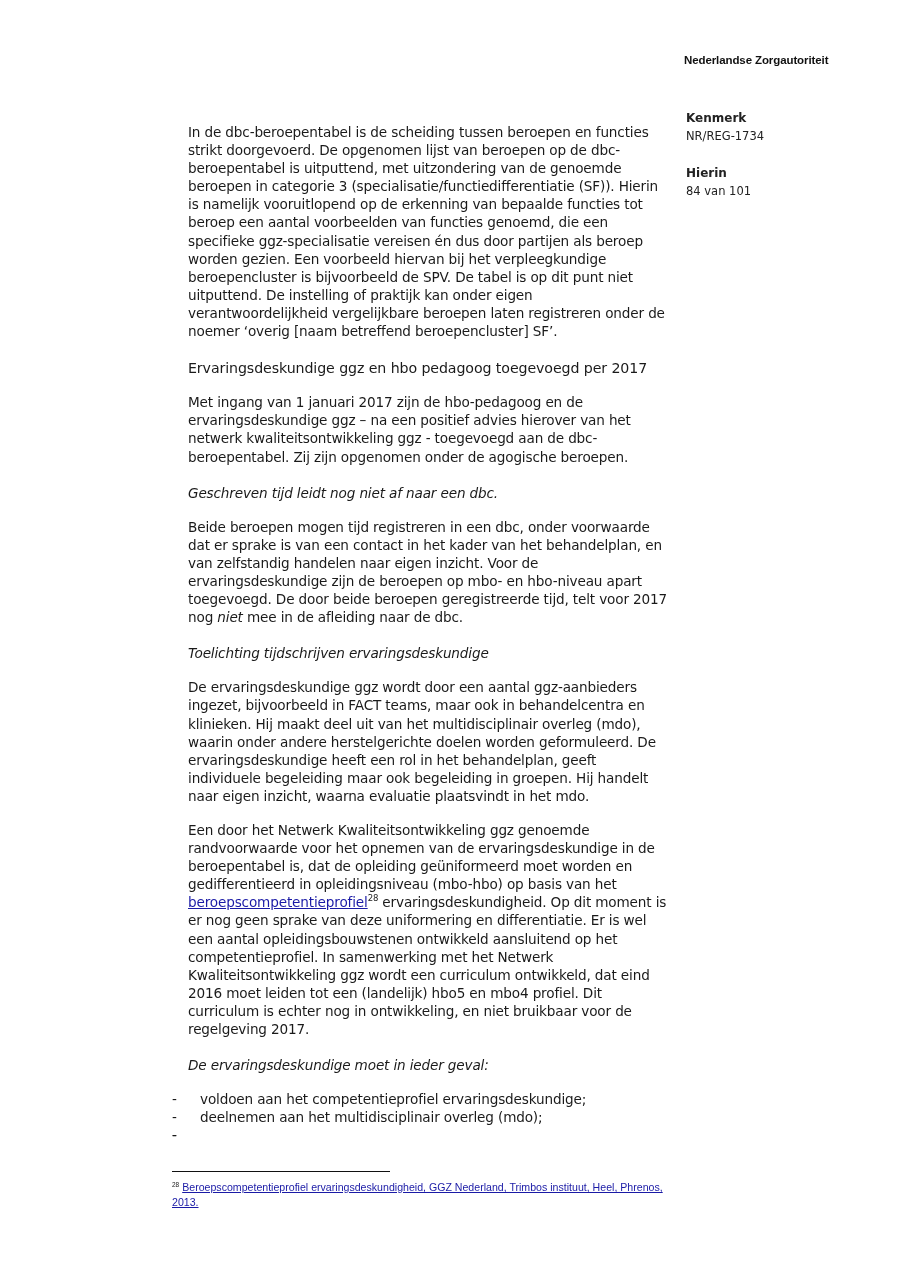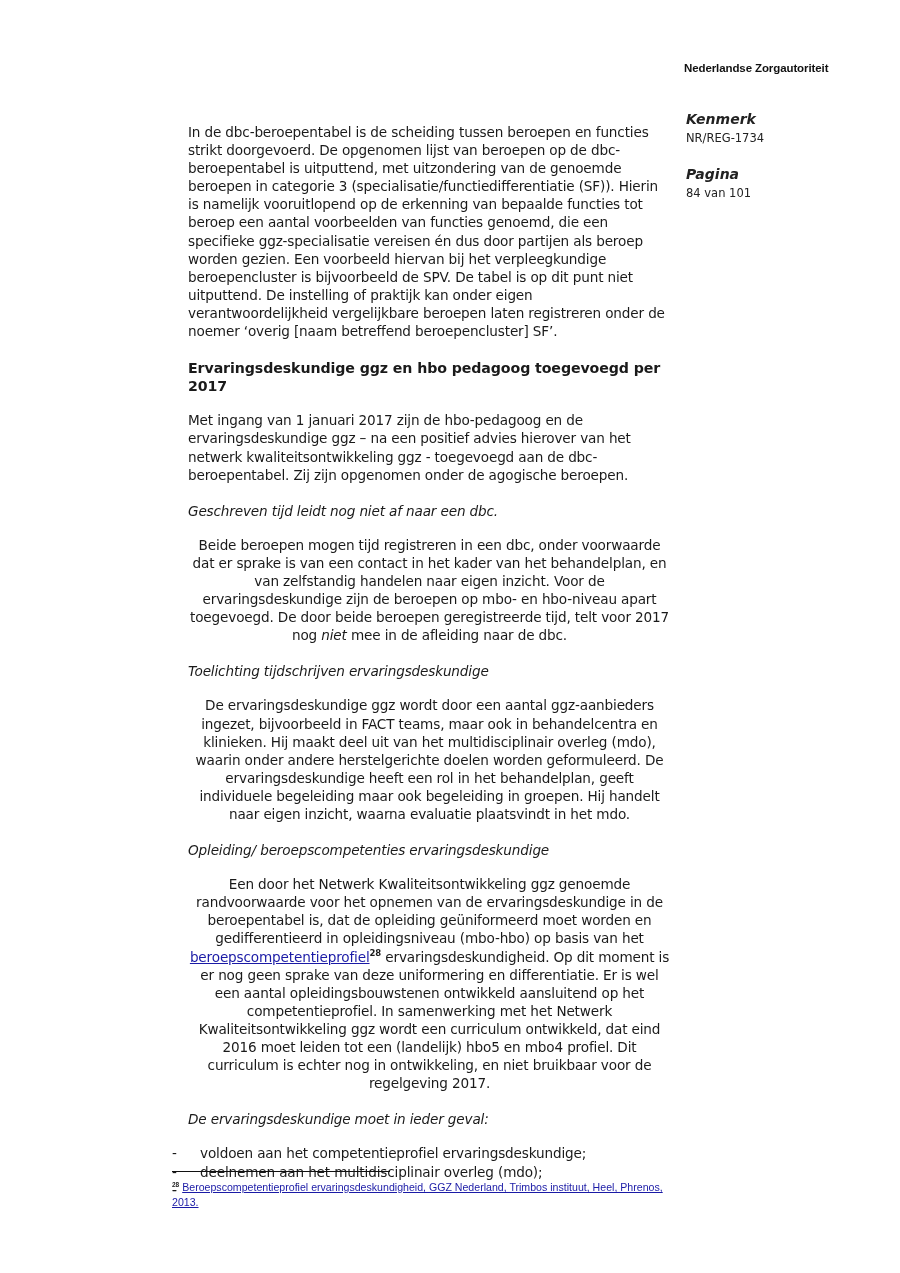--- a/index.html
+++ b/index.html
@@ -1,70 +1,69 @@
 <!DOCTYPE html>
 <html><head>
 <meta charset="utf-8">
 <style>
   html, body { margin: 0; padding: 0; background: #ffffff; }
   body { width: 900px; height: 1273px; position: relative; overflow: hidden;
          font-family: "DejaVu Sans", "Liberation Sans", sans-serif; color: #1a1a1a; }
-  .org { position: absolute; left: 684px; top: 62px; font-size: 11.5px; font-weight: bold;
+  .org { position: absolute; left: 684px; top: 54px; font-size: 11.5px; font-weight: bold;
          font-family: "Liberation Sans", sans-serif; letter-spacing: -0.1px; color: #111; }
   .side { position: absolute; left: 686px; width: 200px; font-size: 11.5px; color: #222; }
-  .side .lbl { font-size: 14px; font-weight: bold; margin-bottom: 4px; font-style: italic; }
+  .side .lbl { font-size: 12px; font-weight: bold; margin-bottom: 4px; }
   .side.kenmerk { top: 111px; }
   .side.pagina { top: 166px; }
   .main { position: absolute; left: 172px; top: 107px; width: 515px; font-size: 13.6px;
           line-height: 18.1px; letter-spacing: -0.15px; }
   .main p { margin: 16px; }
   .para1 { }
-  .h-bold { font-weight: bold; margin-top: 19px !important; font-size: 14.2px; letter-spacing: -0.1px;
+  .h-bold { font-weight: normal; margin-top: 19px !important; font-size: 14.2px; letter-spacing: -0.1px;
             font-family: "DejaVu Sans", sans-serif; }
   .after-h { margin-top: 4px !important; }
   .h-ital { font-style: italic; margin-top: 18px !important; }
-  .after-i { margin-top: 6px !important; text-align: center; }
+  .after-i { margin-top: 6px !important; }
   a.link { color: #1a1aa6; text-decoration: underline; }
-  sup { font-size: 8.5px; line-height: 0; vertical-align: 6px; font-weight: bold; }
+  sup { font-size: 8.5px; line-height: 0; vertical-align: 6px; }
   ul.dash { list-style: none; margin: 6px 0 0 0; padding: 0; }
   ul.dash li { position: relative; padding-left: 28px; }
   ul.dash li .bullet { position: absolute; left: 0; top: 0; }
   .fn-rule { position: absolute; left: 172px; top: 1171px; width: 218px; height: 1px; background: #111; }
   .footnote { position: absolute; left: 172px; top: 1180px; width: 520px; font-size: 10.6px;
               line-height: 15px; font-family: "Liberation Sans", sans-serif; }
   .footnote sup { font-size: 6.5px; vertical-align: 4px; }
   .footnote a { color: #1a1aa6; text-decoration: underline; }
 </style>
 </head>
 <body>
 
 <div class="org">Nederlandse Zorgautoriteit</div>
 
 <div class="side kenmerk">
   <div class="lbl">Kenmerk</div>
   <div>NR/REG-1734</div>
 </div>
 <div class="side pagina">
-  <div class="lbl">Pagina</div>
+  <div class="lbl">Hierin</div>
   <div>84 van 101</div>
 </div>
 
 <div class="main">
   <p class="para1">In de dbc-beroepentabel is de scheiding tussen beroepen en functies strikt doorgevoerd. De opgenomen lijst van beroepen op de dbc-beroepentabel is uitputtend, met uitzondering van de genoemde beroepen in categorie 3 (specialisatie/functiedifferentiatie (SF)). Hierin is namelijk vooruitlopend op de erkenning van bepaalde functies tot beroep een aantal voorbeelden van functies genoemd, die een specifieke ggz-specialisatie vereisen én dus door partijen als beroep worden gezien. Een voorbeeld hiervan bij het verpleegkundige beroepencluster is bijvoorbeeld de SPV. De tabel is op dit punt niet uitputtend. De instelling of praktijk kan onder eigen verantwoordelijkheid vergelijkbare beroepen laten registreren onder de noemer ‘overig [naam betreffend beroepencluster] SF’.</p>
 
   <p class="h-bold">Ervaringsdeskundige ggz en hbo pedagoog toegevoegd per 2017</p>
   <p class="after-h">Met ingang van 1 januari 2017 zijn de hbo-pedagoog en de ervaringsdeskundige ggz – na een positief advies hierover van het netwerk kwaliteitsontwikkeling ggz - toegevoegd aan de dbc-beroepentabel. Zij zijn opgenomen onder de agogische beroepen.</p>
 
   <p class="h-ital">Geschreven tijd leidt nog niet af naar een dbc.</p>
   <p class="after-i"><span>Beide beroepen mogen tijd registreren in een dbc, onder voorwaarde dat er sprake is van een contact in het kader van het behandelplan, en van zelfstandig handelen naar eigen inzicht. Voor de ervaringsdeskundige zijn de beroepen op mbo- en hbo-niveau apart toegevoegd. De door beide beroepen geregistreerde tijd, telt voor 2017 nog </span><em>niet</em><span> mee in de afleiding naar de dbc.</span></p>
 
   <p class="h-ital">Toelichting tijdschrijven ervaringsdeskundige</p>
   <p class="after-i">De ervaringsdeskundige ggz wordt door een aantal ggz-aanbieders ingezet, bijvoorbeeld in FACT teams, maar ook in behandelcentra en klinieken. Hij maakt deel uit van het multidisciplinair overleg (mdo), waarin onder andere herstelgerichte doelen worden geformuleerd. De ervaringsdeskundige heeft een rol in het behandelplan, geeft individuele begeleiding maar ook begeleiding in groepen. Hij handelt naar eigen inzicht, waarna evaluatie plaatsvindt in het mdo.</p>
 
-  <p class="h-ital">Opleiding/ beroepscompetenties ervaringsdeskundige</p>
   <p class="after-i"><span>Een door het Netwerk Kwaliteitsontwikkeling ggz genoemde randvoorwaarde voor het opnemen van de ervaringsdeskundige in de beroepentabel is, dat de opleiding geüniformeerd moet worden en gedifferentieerd in opleidingsniveau (mbo-hbo) op basis van het </span><a class="link" href="#">beroepscompetentieprofiel</a><sup>28</sup><span> ervaringsdeskundigheid. Op dit moment is er nog geen sprake van deze uniformering en differentiatie. Er is wel een aantal opleidingsbouwstenen ontwikkeld aansluitend op het competentieprofiel. In samenwerking met het Netwerk Kwaliteitsontwikkeling ggz wordt een curriculum ontwikkeld, dat eind 2016 moet leiden tot een (landelijk) hbo5 en mbo4 profiel. Dit curriculum is echter nog in ontwikkeling, en niet bruikbaar voor de regelgeving 2017.</span></p>
 
   <p class="h-ital">De ervaringsdeskundige moet in ieder geval:</p>
   <ul class="dash">
     <li><span class="bullet">-</span><span>voldoen aan het competentieprofiel ervaringsdeskundige;</span></li>
     <li><span class="bullet">-</span><span>deelnemen aan het multidisciplinair overleg (mdo);</span></li>
     <li><span class="bullet">-</span></li>
     <li><span class="bullet">-</span></li>
   </ul>
 </div>

